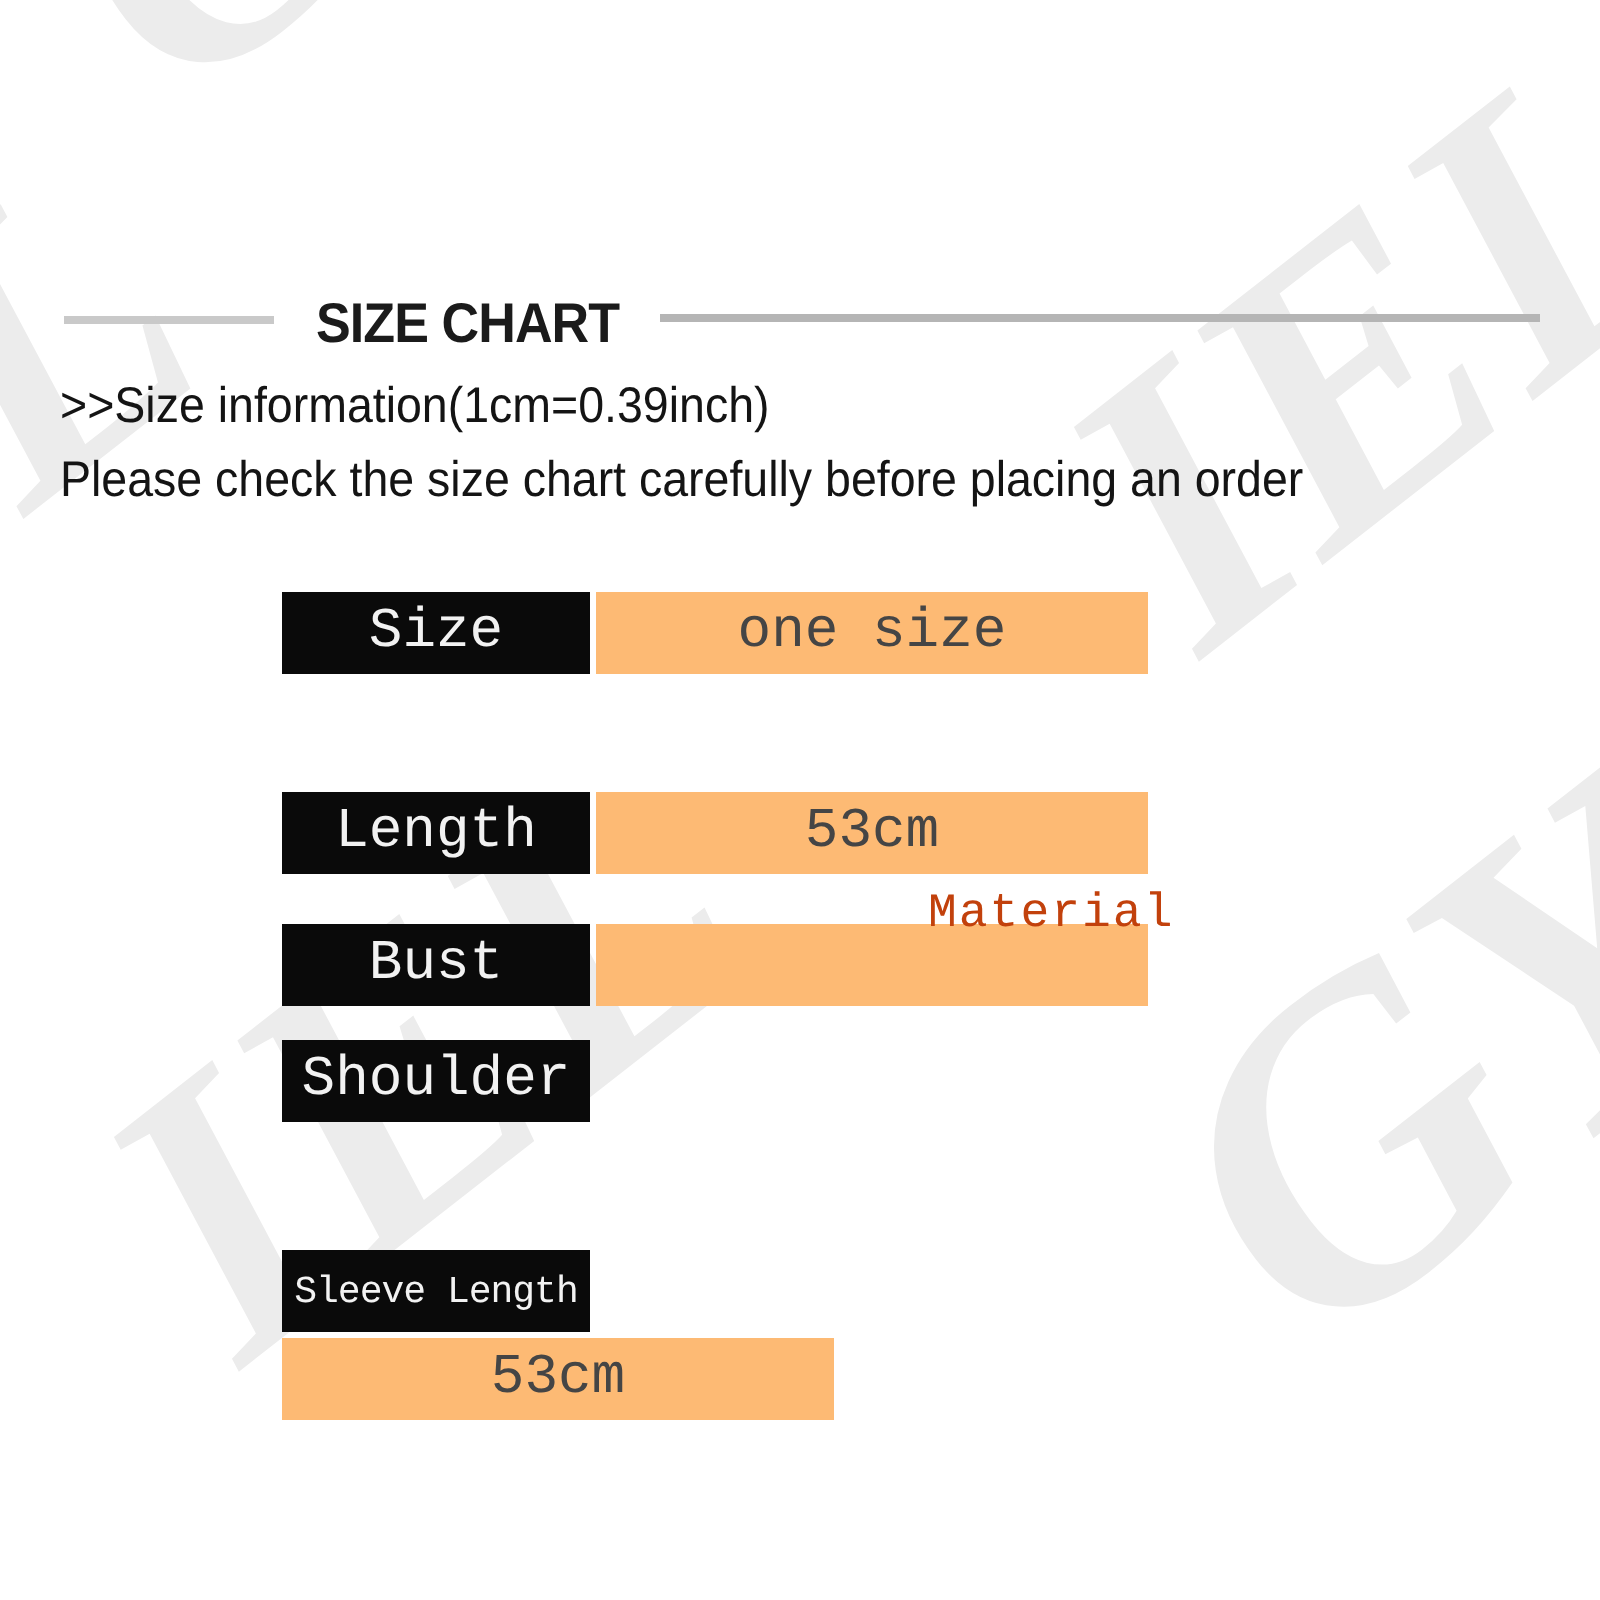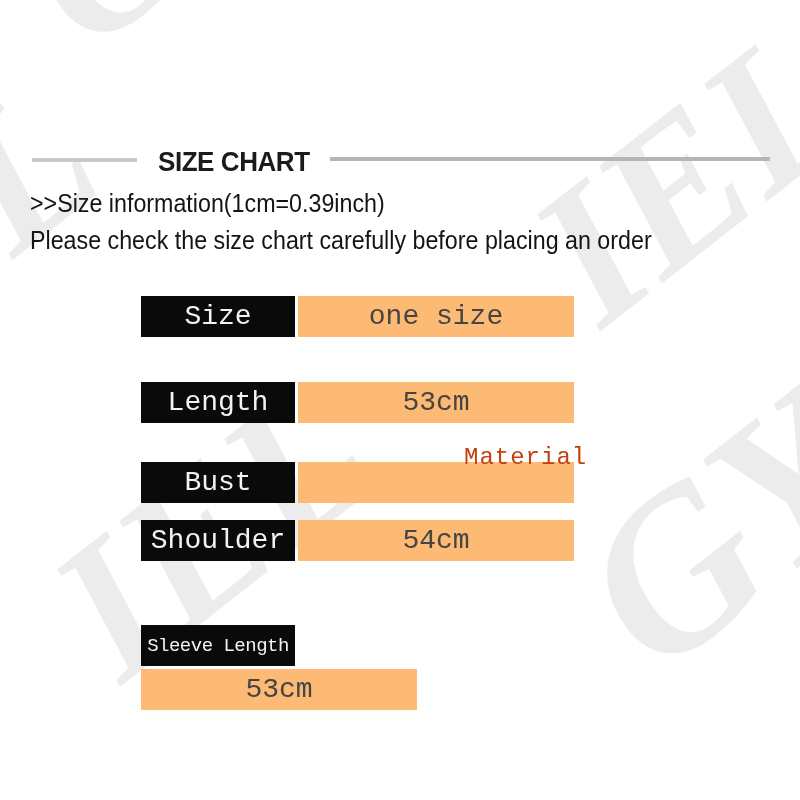--- a/index.html
+++ b/index.html
@@ -27,21 +27,21 @@
 
   
   .info-line { position:absolute; left:30px; z-index:2; font-size:25px; color:#141414;
                transform:scaleX(0.93); transform-origin:left center; white-space:nowrap; }
   .info-1 { top:189px; }
   .info-2 { top:226px; }
 
   
   .row { position:absolute; left:141px; display:flex; gap:3px; z-index:2;border-radius:14px; }
   .row-size     { top:296px; }
-  .row-length   { top:382px;justify-content:space-between; }
+  .row-length   { top:396px;justify-content:space-between; }
   .row-bust     { top:462px;text-align:right; }
   .row-shoulder { top:520px; }
   .row-sleeve   { top:625px;flex-direction:column; }
   .cell { height:41px; display:flex; align-items:center; justify-content:center;
           font-family:"Liberation Mono", monospace; font-size:28px; }
   .cell-label { width:154px; background:#0a0a0a; color:#f2f2f2; }
   .cell-value { width:276px; background:#fdba74; color:#454545; }
   .cell-label-small { font-size:19px; letter-spacing:-0.5px; }
 
   
@@ -77,21 +77,20 @@
     <div class="row row-length">
       <div class="cell cell-label">Length</div>
       <div class="cell cell-value">53cm</div>
     </div>
     <div class="row row-bust">
       <div class="cell cell-label">Bust</div>
       <div class="cell cell-value"></div>
     </div>
     <div class="row row-shoulder">
       <div class="cell cell-label">Shoulder</div>
-      <div class="cell cell-value">54cm</div>
     </div>
     <div class="row row-sleeve">
       <div class="cell cell-label cell-label-small">Sleeve Length</div>
       <div class="cell cell-value">53cm</div>
     </div>
   </div>
 
   <div class="material">Material</div>
 
 </div>

